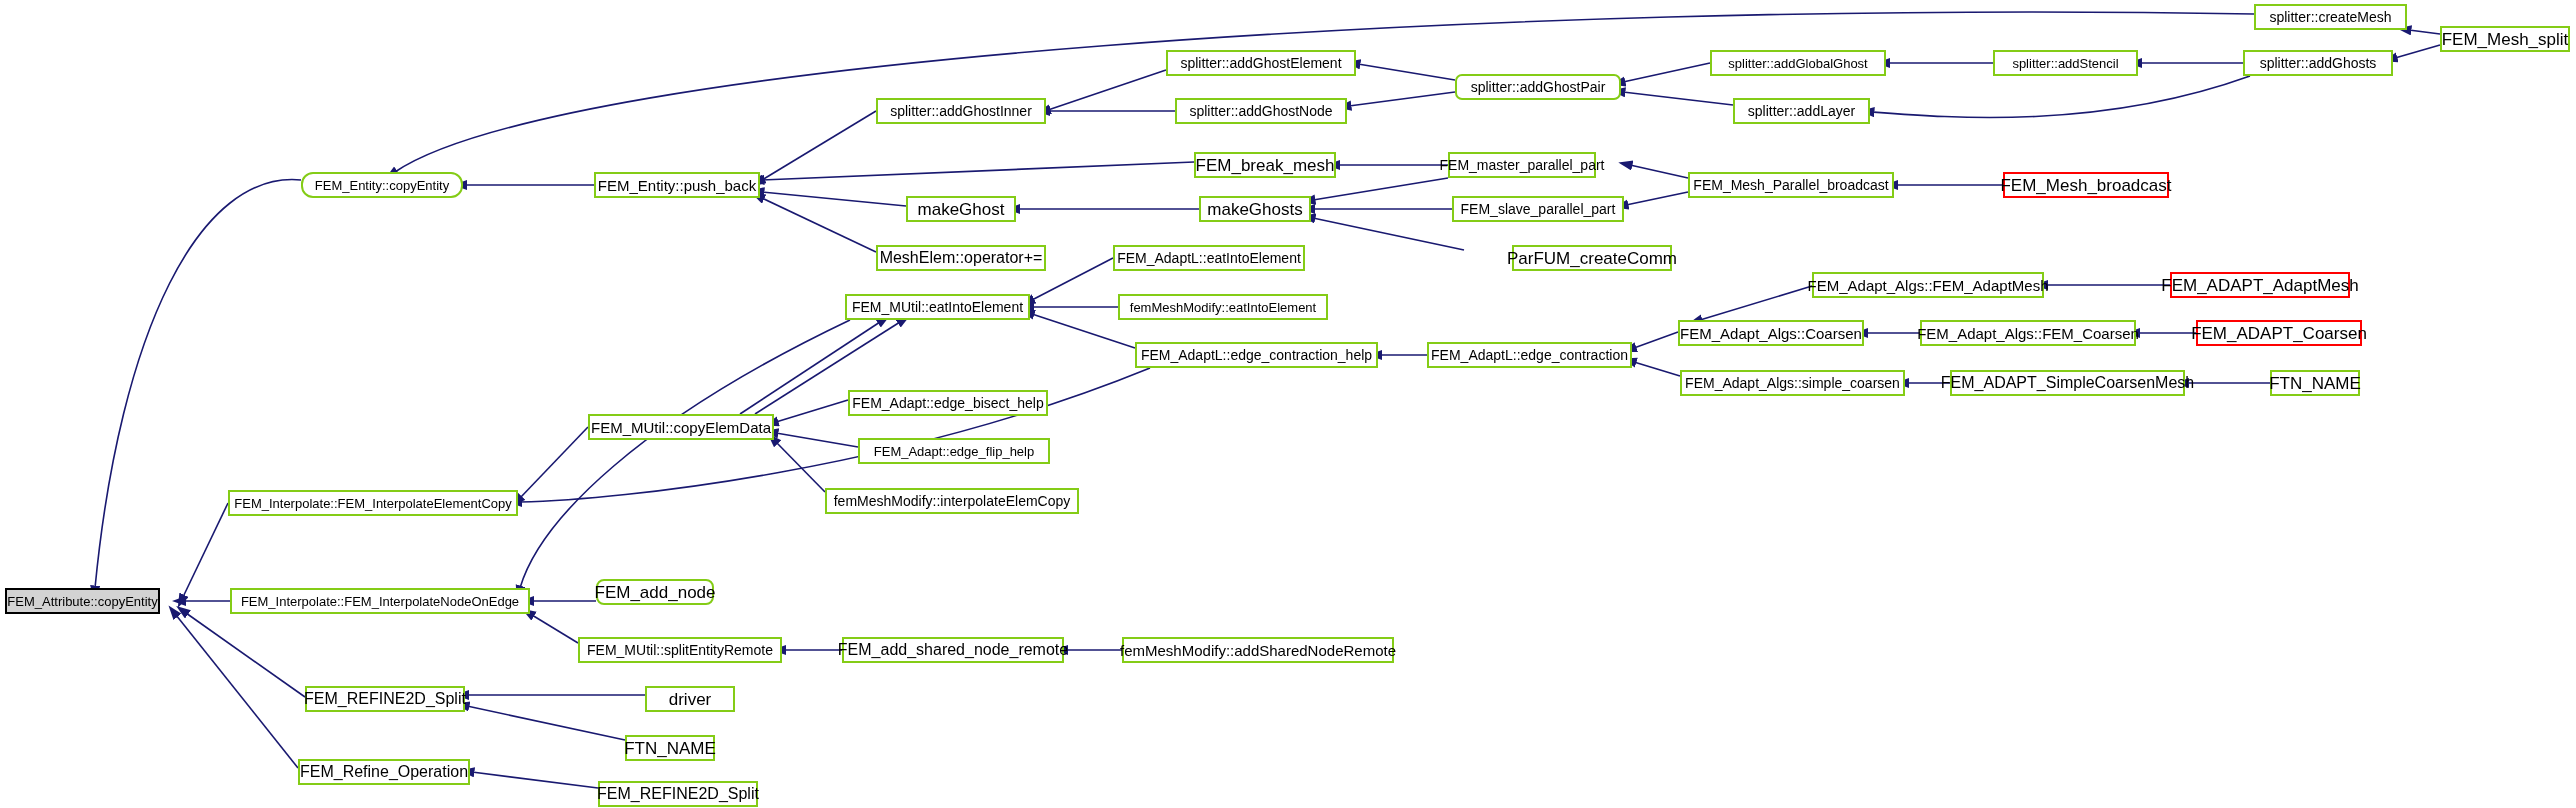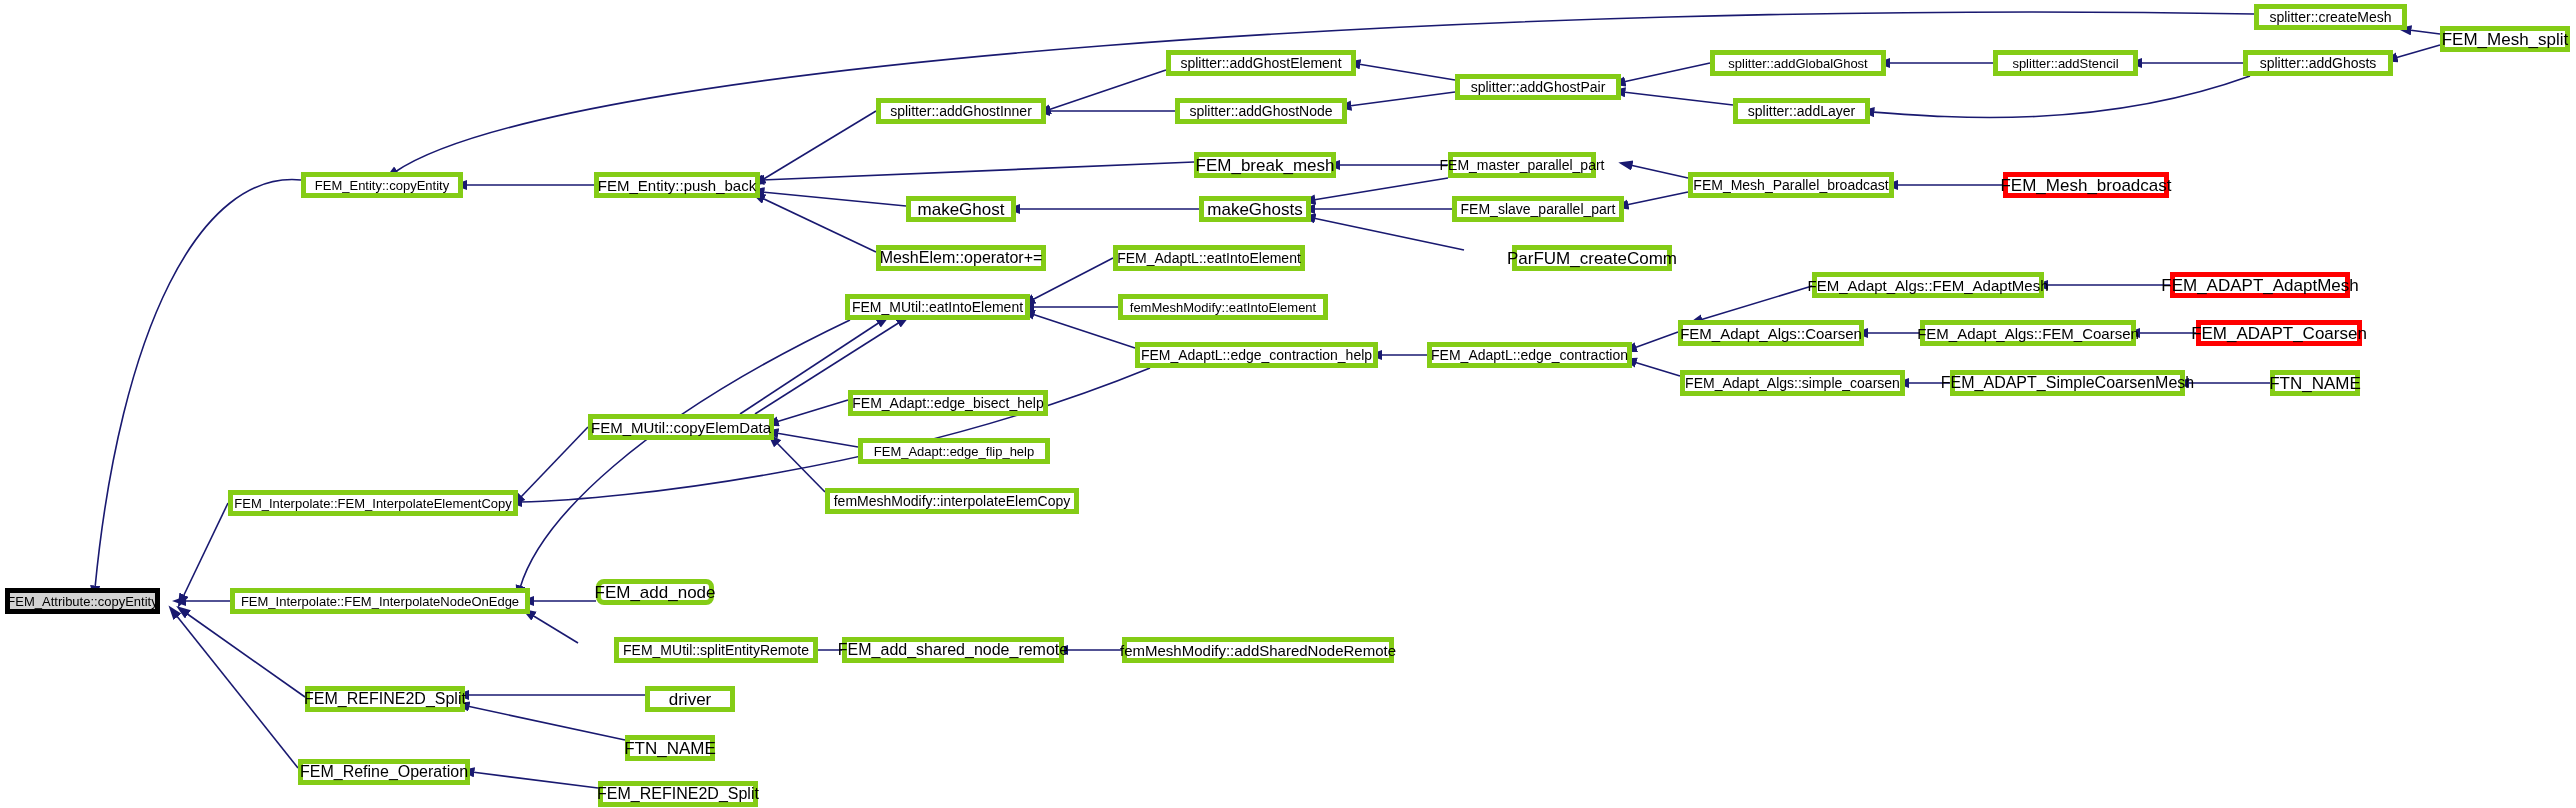--- a/index.html
+++ b/index.html
@@ -8,21 +8,21 @@
     width:2576px;
     height:808px;
     background:#ffffff;
     font-family:"Liberation Sans","DejaVu Sans",sans-serif;
     overflow:hidden;
   }
   #edges{position:absolute;left:0;top:0;width:2576px;height:808px;}
   .node{
     position:absolute;
     box-sizing:border-box;
-    border:5px solid #84cc16;
+    border:2px solid #84cc16;
     background:#ffffff;
     color:#000000;
     font-size:17px;
     line-height:1;
     display:flex;
     align-items:center;
     justify-content:center;
     white-space:nowrap;
     letter-spacing:0px;
     z-index:5;
@@ -96,26 +96,26 @@
         <path d="M 850,320 C 640,420 540,520 520,588" fill="none" stroke="#191970" stroke-width="1.6" marker-end="url(#arrow)"></path>
         <path d="M 842,650 L 784,650" fill="none" stroke="#191970" stroke-width="1.6" marker-end="url(#arrow)"></path>
         <path d="M 1122,650 L 1066,650" fill="none" stroke="#191970" stroke-width="1.6" marker-end="url(#arrow)"></path>
         <path d="M 645,695 L 467,695" fill="none" stroke="#191970" stroke-width="1.6" marker-end="url(#arrow)"></path>
         <path d="M 625,740 L 467,706" fill="none" stroke="#191970" stroke-width="1.6" marker-end="url(#arrow)"></path>
         <path d="M 598,788 L 472,772" fill="none" stroke="#191970" stroke-width="1.6" marker-end="url(#arrow)"></path>
       </g>
   </svg>
   <div id="node-layer">
       <div class="node root" style="left: 5px; top: 588px; width: 155px; height: 26px; font-size: 13px;">FEM_Attribute::copyEntity</div>
-      <div class="node" style="left: 301px; top: 172px; width: 162px; height: 26px; font-size: 13px;">FEM_Entity::copyEntity</div>
+      <div class="node" style="left: 301px; top: 172px; width: 162px; height: 26px; font-size: 13px; border-radius: 12px;">FEM_Entity::copyEntity</div>
       <div class="node" style="left: 594px; top: 172px; width: 166px; height: 26px; font-size: 15px;">FEM_Entity::push_back</div>
       <div class="node" style="left: 876px; top: 98px; width: 170px; height: 26px; font-size: 14px;">splitter::addGhostInner</div>
       <div class="node" style="left: 1166px; top: 50px; width: 190px; height: 26px; font-size: 14px;">splitter::addGhostElement</div>
       <div class="node" style="left: 1175px; top: 98px; width: 172px; height: 26px; font-size: 14px;">splitter::addGhostNode</div>
-      <div class="node" style="left: 1455px; top: 74px; width: 166px; height: 26px; font-size: 14px;">splitter::addGhostPair</div>
+      <div class="node" style="left: 1455px; top: 74px; width: 166px; height: 26px; font-size: 14px; border-radius: 7px;">splitter::addGhostPair</div>
       <div class="node" style="left: 1710px; top: 50px; width: 176px; height: 26px; font-size: 13px;">splitter::addGlobalGhost</div>
       <div class="node" style="left: 1733px; top: 98px; width: 137px; height: 26px; font-size: 14px;">splitter::addLayer</div>
       <div class="node" style="left: 1993px; top: 50px; width: 145px; height: 26px; font-size: 13px;">splitter::addStencil</div>
       <div class="node" style="left: 2243px; top: 50px; width: 150px; height: 26px; font-size: 14px;">splitter::addGhosts</div>
       <div class="node" style="left: 2254px; top: 4px; width: 153px; height: 26px; font-size: 14px;">splitter::createMesh</div>
       <div class="node" style="left: 2440px; top: 26px; width: 130px; height: 26px;">FEM_Mesh_split</div>
       <div class="node" style="left: 1194px; top: 152px; width: 142px; height: 26px;">FEM_break_mesh</div>
       <div class="node" style="left: 906px; top: 196px; width: 110px; height: 26px;">makeGhost</div>
       <div class="node" style="left: 1199px; top: 196px; width: 112px; height: 26px;">makeGhosts</div>
       <div class="node" style="left: 876px; top: 245px; width: 170px; height: 26px; font-size: 16px;">MeshElem::operator+=</div>
@@ -137,21 +137,21 @@
       <div class="node" style="left: 1680px; top: 370px; width: 225px; height: 26px; font-size: 14px;">FEM_Adapt_Algs::simple_coarsen</div>
       <div class="node" style="left: 1950px; top: 370px; width: 235px; height: 26px; font-size: 16px;">FEM_ADAPT_SimpleCoarsenMesh</div>
       <div class="node" style="left: 2270px; top: 370px; width: 90px; height: 26px;">FTN_NAME</div>
       <div class="node" style="left: 588px; top: 414px; width: 186px; height: 26px; font-size: 15px;">FEM_MUtil::copyElemData</div>
       <div class="node" style="left: 848px; top: 390px; width: 200px; height: 26px; font-size: 14px;">FEM_Adapt::edge_bisect_help</div>
       <div class="node" style="left: 858px; top: 438px; width: 192px; height: 26px; font-size: 13px;">FEM_Adapt::edge_flip_help</div>
       <div class="node" style="left: 825px; top: 488px; width: 254px; height: 26px; font-size: 14px;">femMeshModify::interpolateElemCopy</div>
       <div class="node" style="left: 228px; top: 490px; width: 290px; height: 26px; font-size: 13px;">FEM_Interpolate::FEM_InterpolateElementCopy</div>
       <div class="node" style="left: 230px; top: 588px; width: 300px; height: 26px; font-size: 13px;">FEM_Interpolate::FEM_InterpolateNodeOnEdge</div>
       <div class="node" style="left: 596px; top: 579px; width: 118px; height: 26px; border-radius: 8px;">FEM_add_node</div>
-      <div class="node" style="left: 578px; top: 637px; width: 204px; height: 26px; font-size: 14px; margin-left: 36px;">FEM_MUtil::splitEntityRemote</div>
+      <div class="node" style="left: 578px; top: 637px; width: 204px; height: 26px; font-size: 14px;">FEM_MUtil::splitEntityRemote</div>
       <div class="node" style="left: 842px; top: 637px; width: 222px; height: 26px; font-size: 16px;">FEM_add_shared_node_remote</div>
       <div class="node" style="left: 1122px; top: 637px; width: 272px; height: 26px; font-size: 15px;">femMeshModify::addSharedNodeRemote</div>
       <div class="node" style="left: 305px; top: 686px; width: 160px; height: 26px; font-size: 16px;">FEM_REFINE2D_Split</div>
       <div class="node" style="left: 645px; top: 686px; width: 90px; height: 26px;">driver</div>
       <div class="node" style="left: 625px; top: 735px; width: 90px; height: 26px;">FTN_NAME</div>
       <div class="node" style="left: 298px; top: 759px; width: 172px; height: 26px; font-size: 16px;">FEM_Refine_Operation</div>
       <div class="node" style="left: 598px; top: 781px; width: 160px; height: 26px; font-size: 16px;">FEM_REFINE2D_Split</div>
     </div>
 </div>
 

